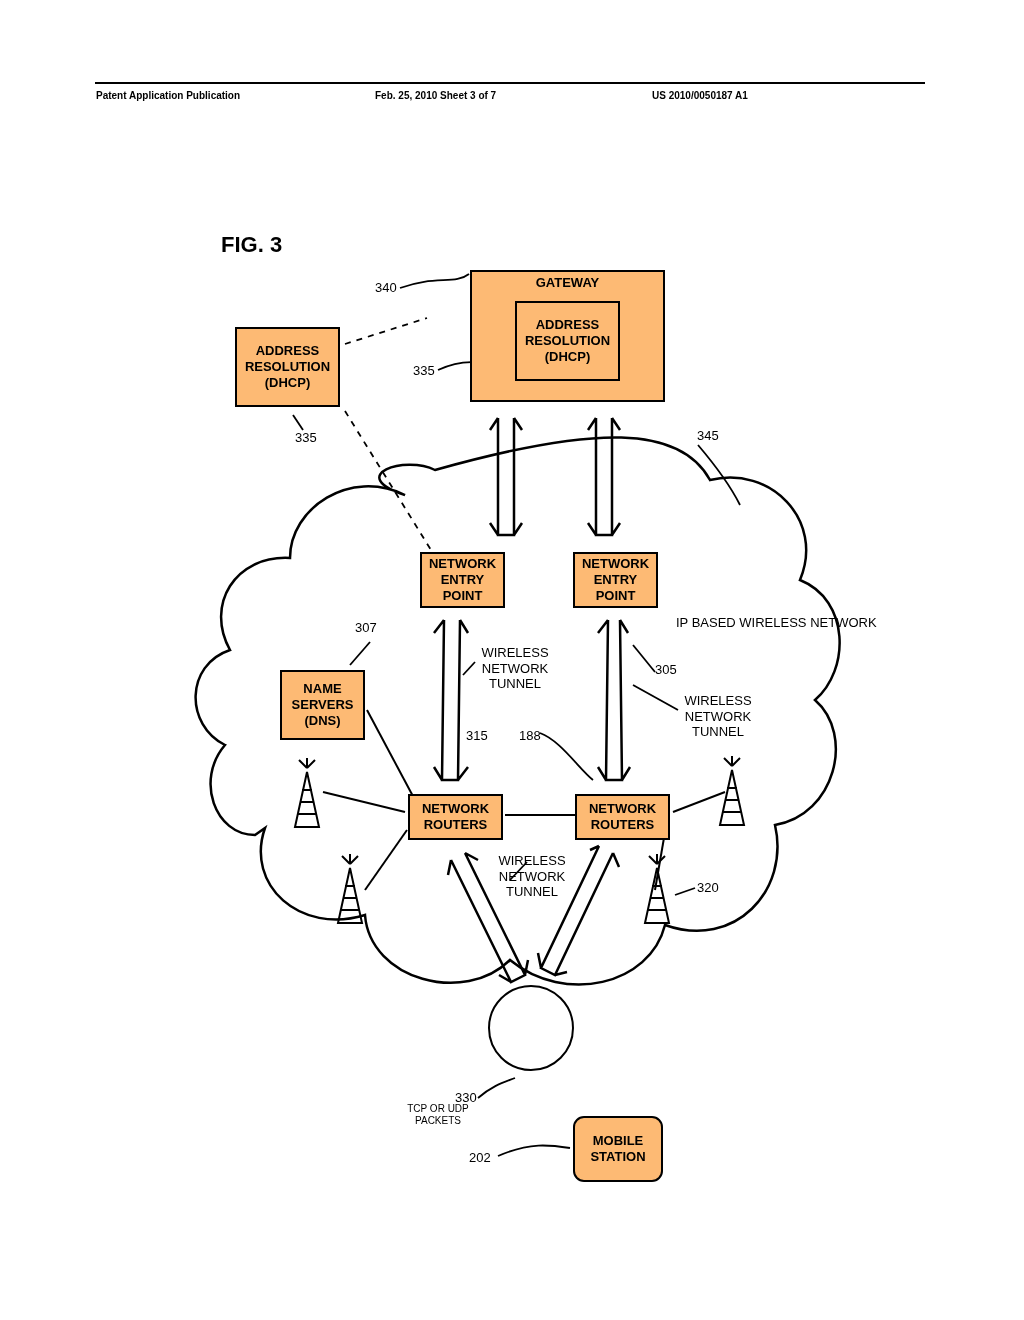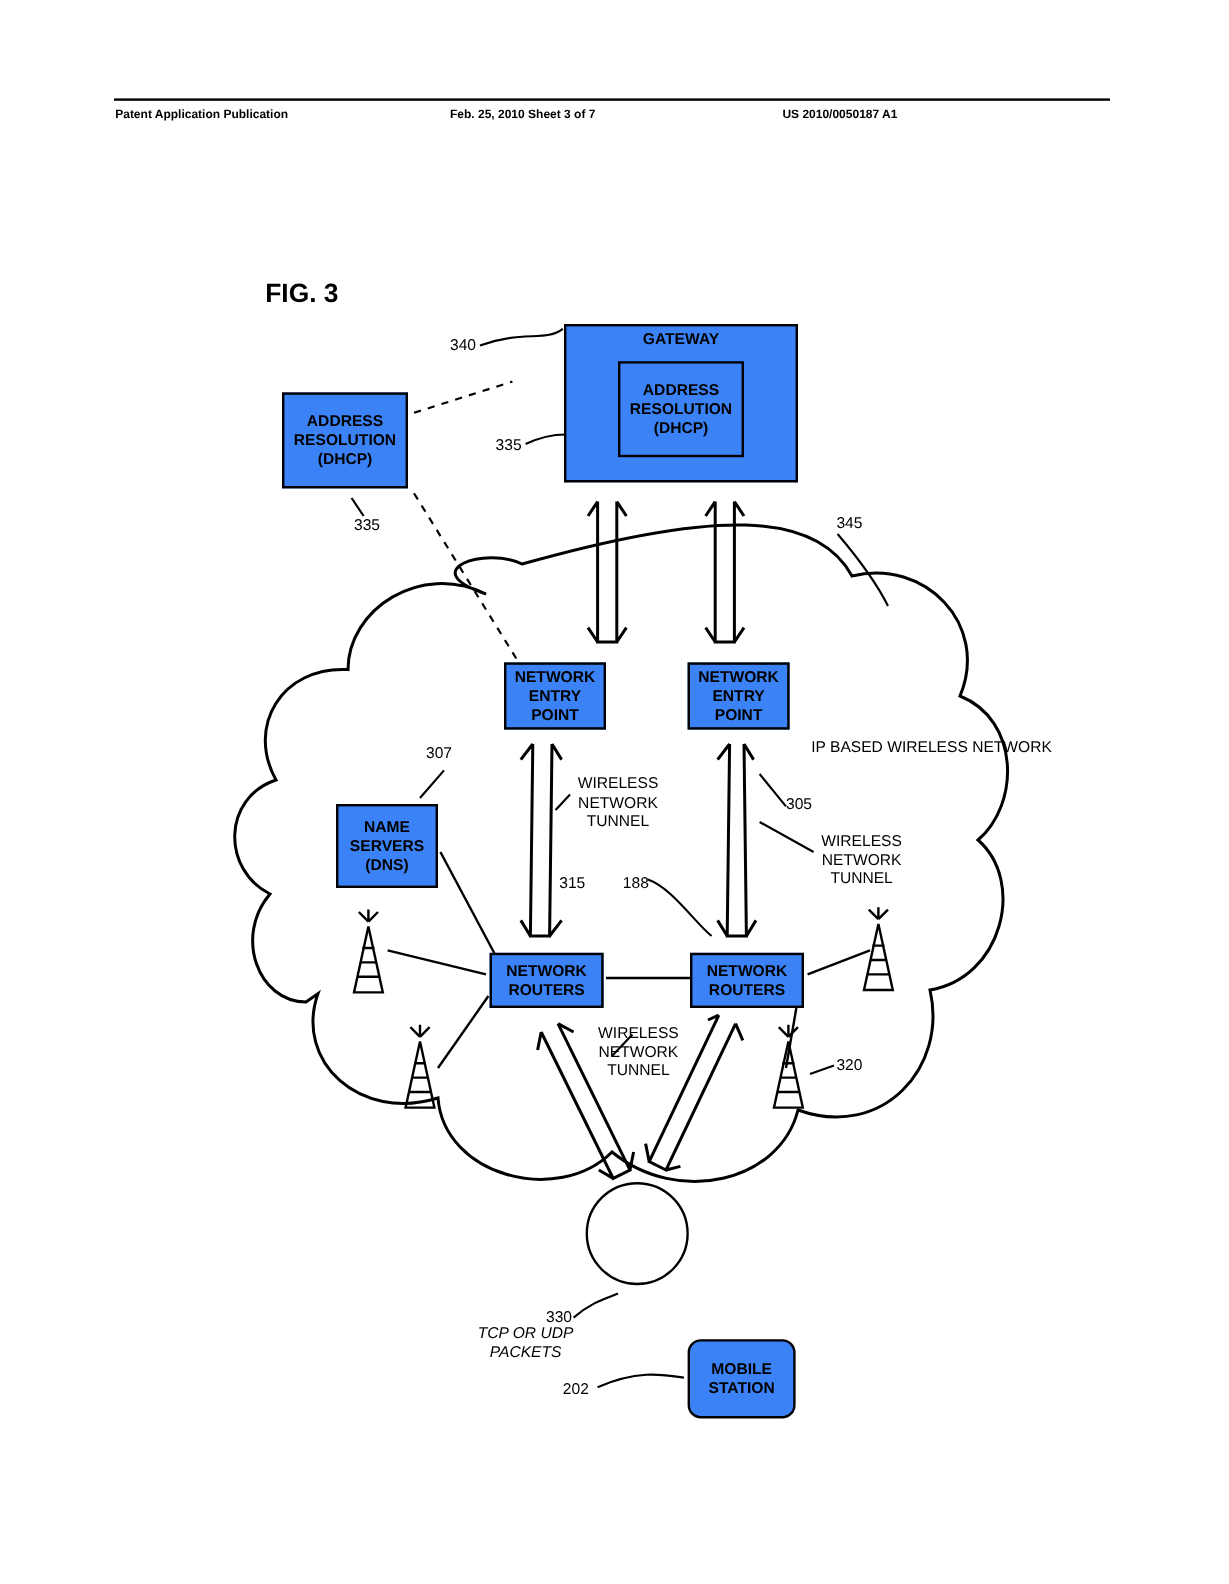--- a/index.html
+++ b/index.html
@@ -38,21 +38,21 @@
   .figure {
     position: absolute;
     top: 270px;
     left: 95px;
     width: 830px;
     height: 920px;
   }
   .box {
     position: absolute;
     border: 2.5px solid #000;
-    background: #3b82f6;
+    background: #fdba74;
     text-align: center;
     font-size: 13px;
     font-weight: bold;
     display: flex;
     flex-direction: column;
     justify-content: center;
     align-items: center;
     line-height: 1.25;
   }
   .gateway-outer {
@@ -87,21 +87,21 @@
   .l325 { top: 458px; left: 424px; }
   .l305 { top: 392px; left: 560px; }
   .l320 { top: 610px; left: 602px; }
   .l202 { top: 880px; left: 374px; }
   .l330 { top: 820px; left: 360px; }
   .wnt { position: absolute; font-size: 13px; font-weight: normal; text-align: center; line-height: 1.2; }
   .wnt1 { top: 375px; left: 380px; width: 80px; }
   .wnt2 { top: 423px; left: 583px; width: 80px; }
   .wnt3 { top: 583px; left: 397px; width: 80px; }
   .ipwn { position: absolute; top: 345px; left: 581px; font-size: 13px; text-align: left; line-height: 1.2; }
-  .tcpudp { position: absolute; top: 833px; left: 298px; font-size: 13px; text-align: center; line-height: 1.2; width: 90px; font-style: italic; }
+  .tcpudp { position: absolute; top: 833px; left: 298px; font-size: 10px; text-align: center; line-height: 1.2; width: 90px; }
   .circle {
     position: absolute;
     border: 2.5px solid #000;
     border-radius: 50%;
     background: #fff;
   }
   .packet-circle { top: 715px; left: 393px; width: 86px; height: 86px; }
   svg.diagram {
     position: absolute;
     top: 0; left: 0;

